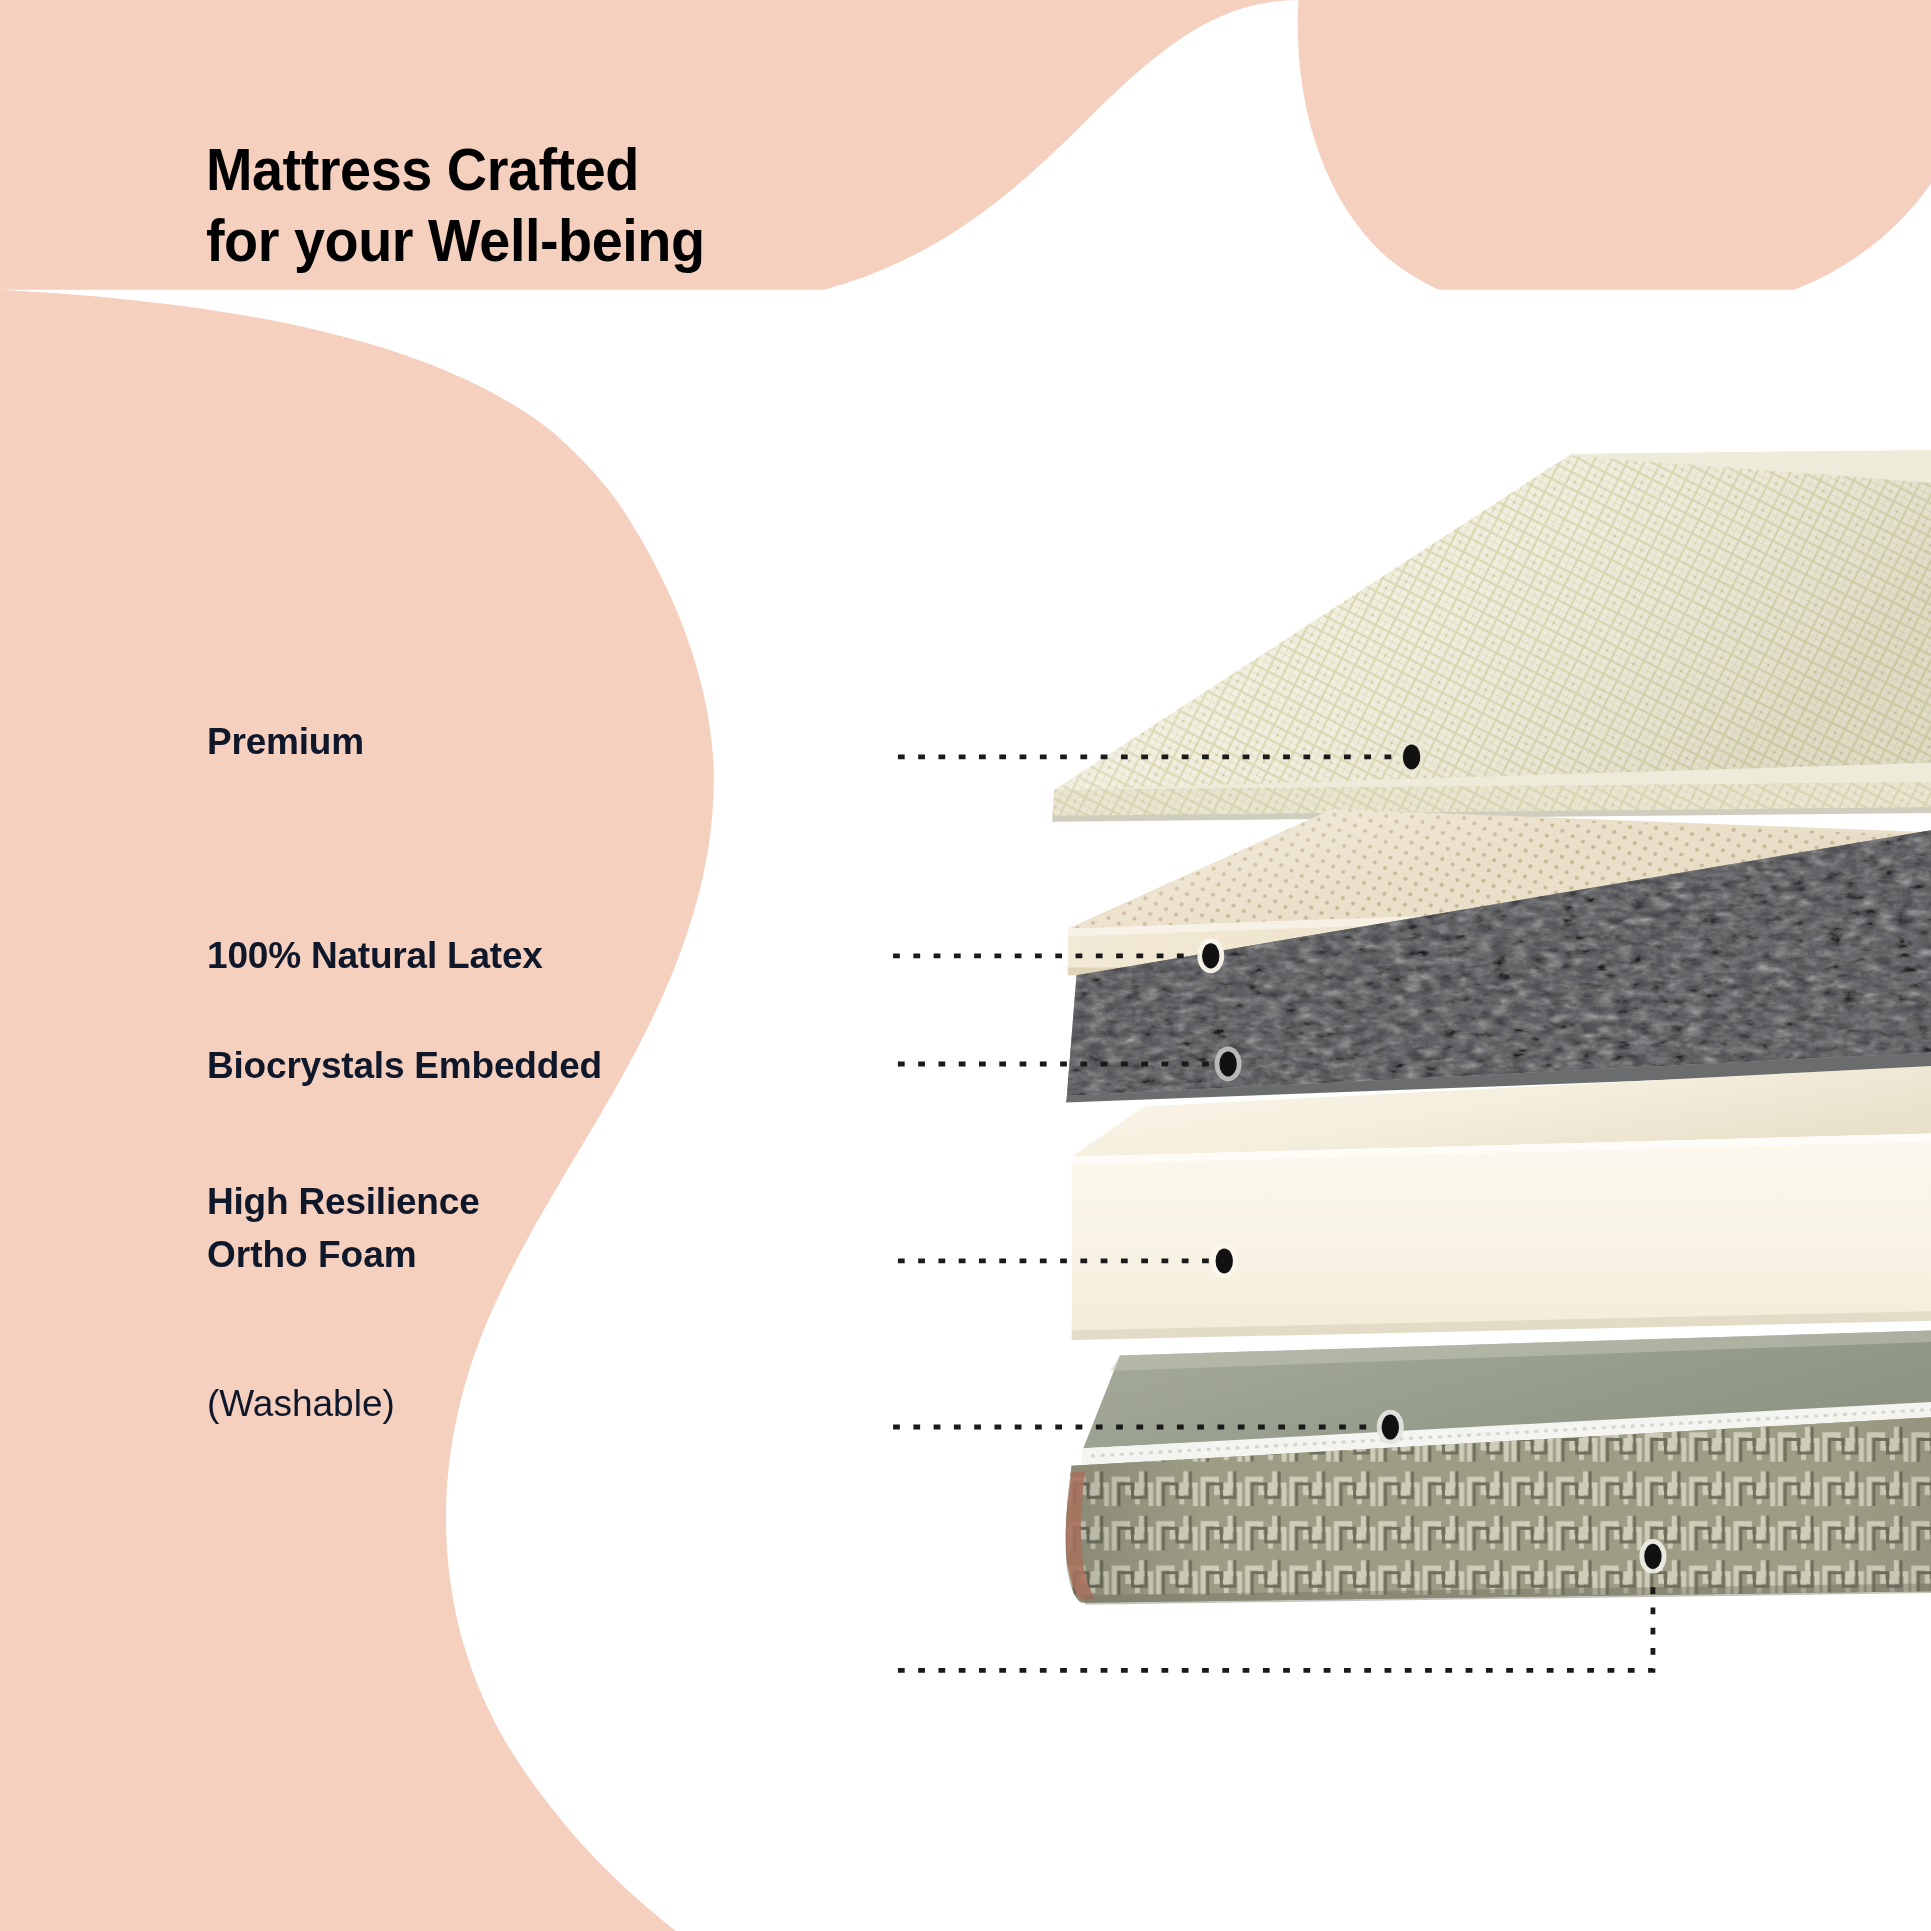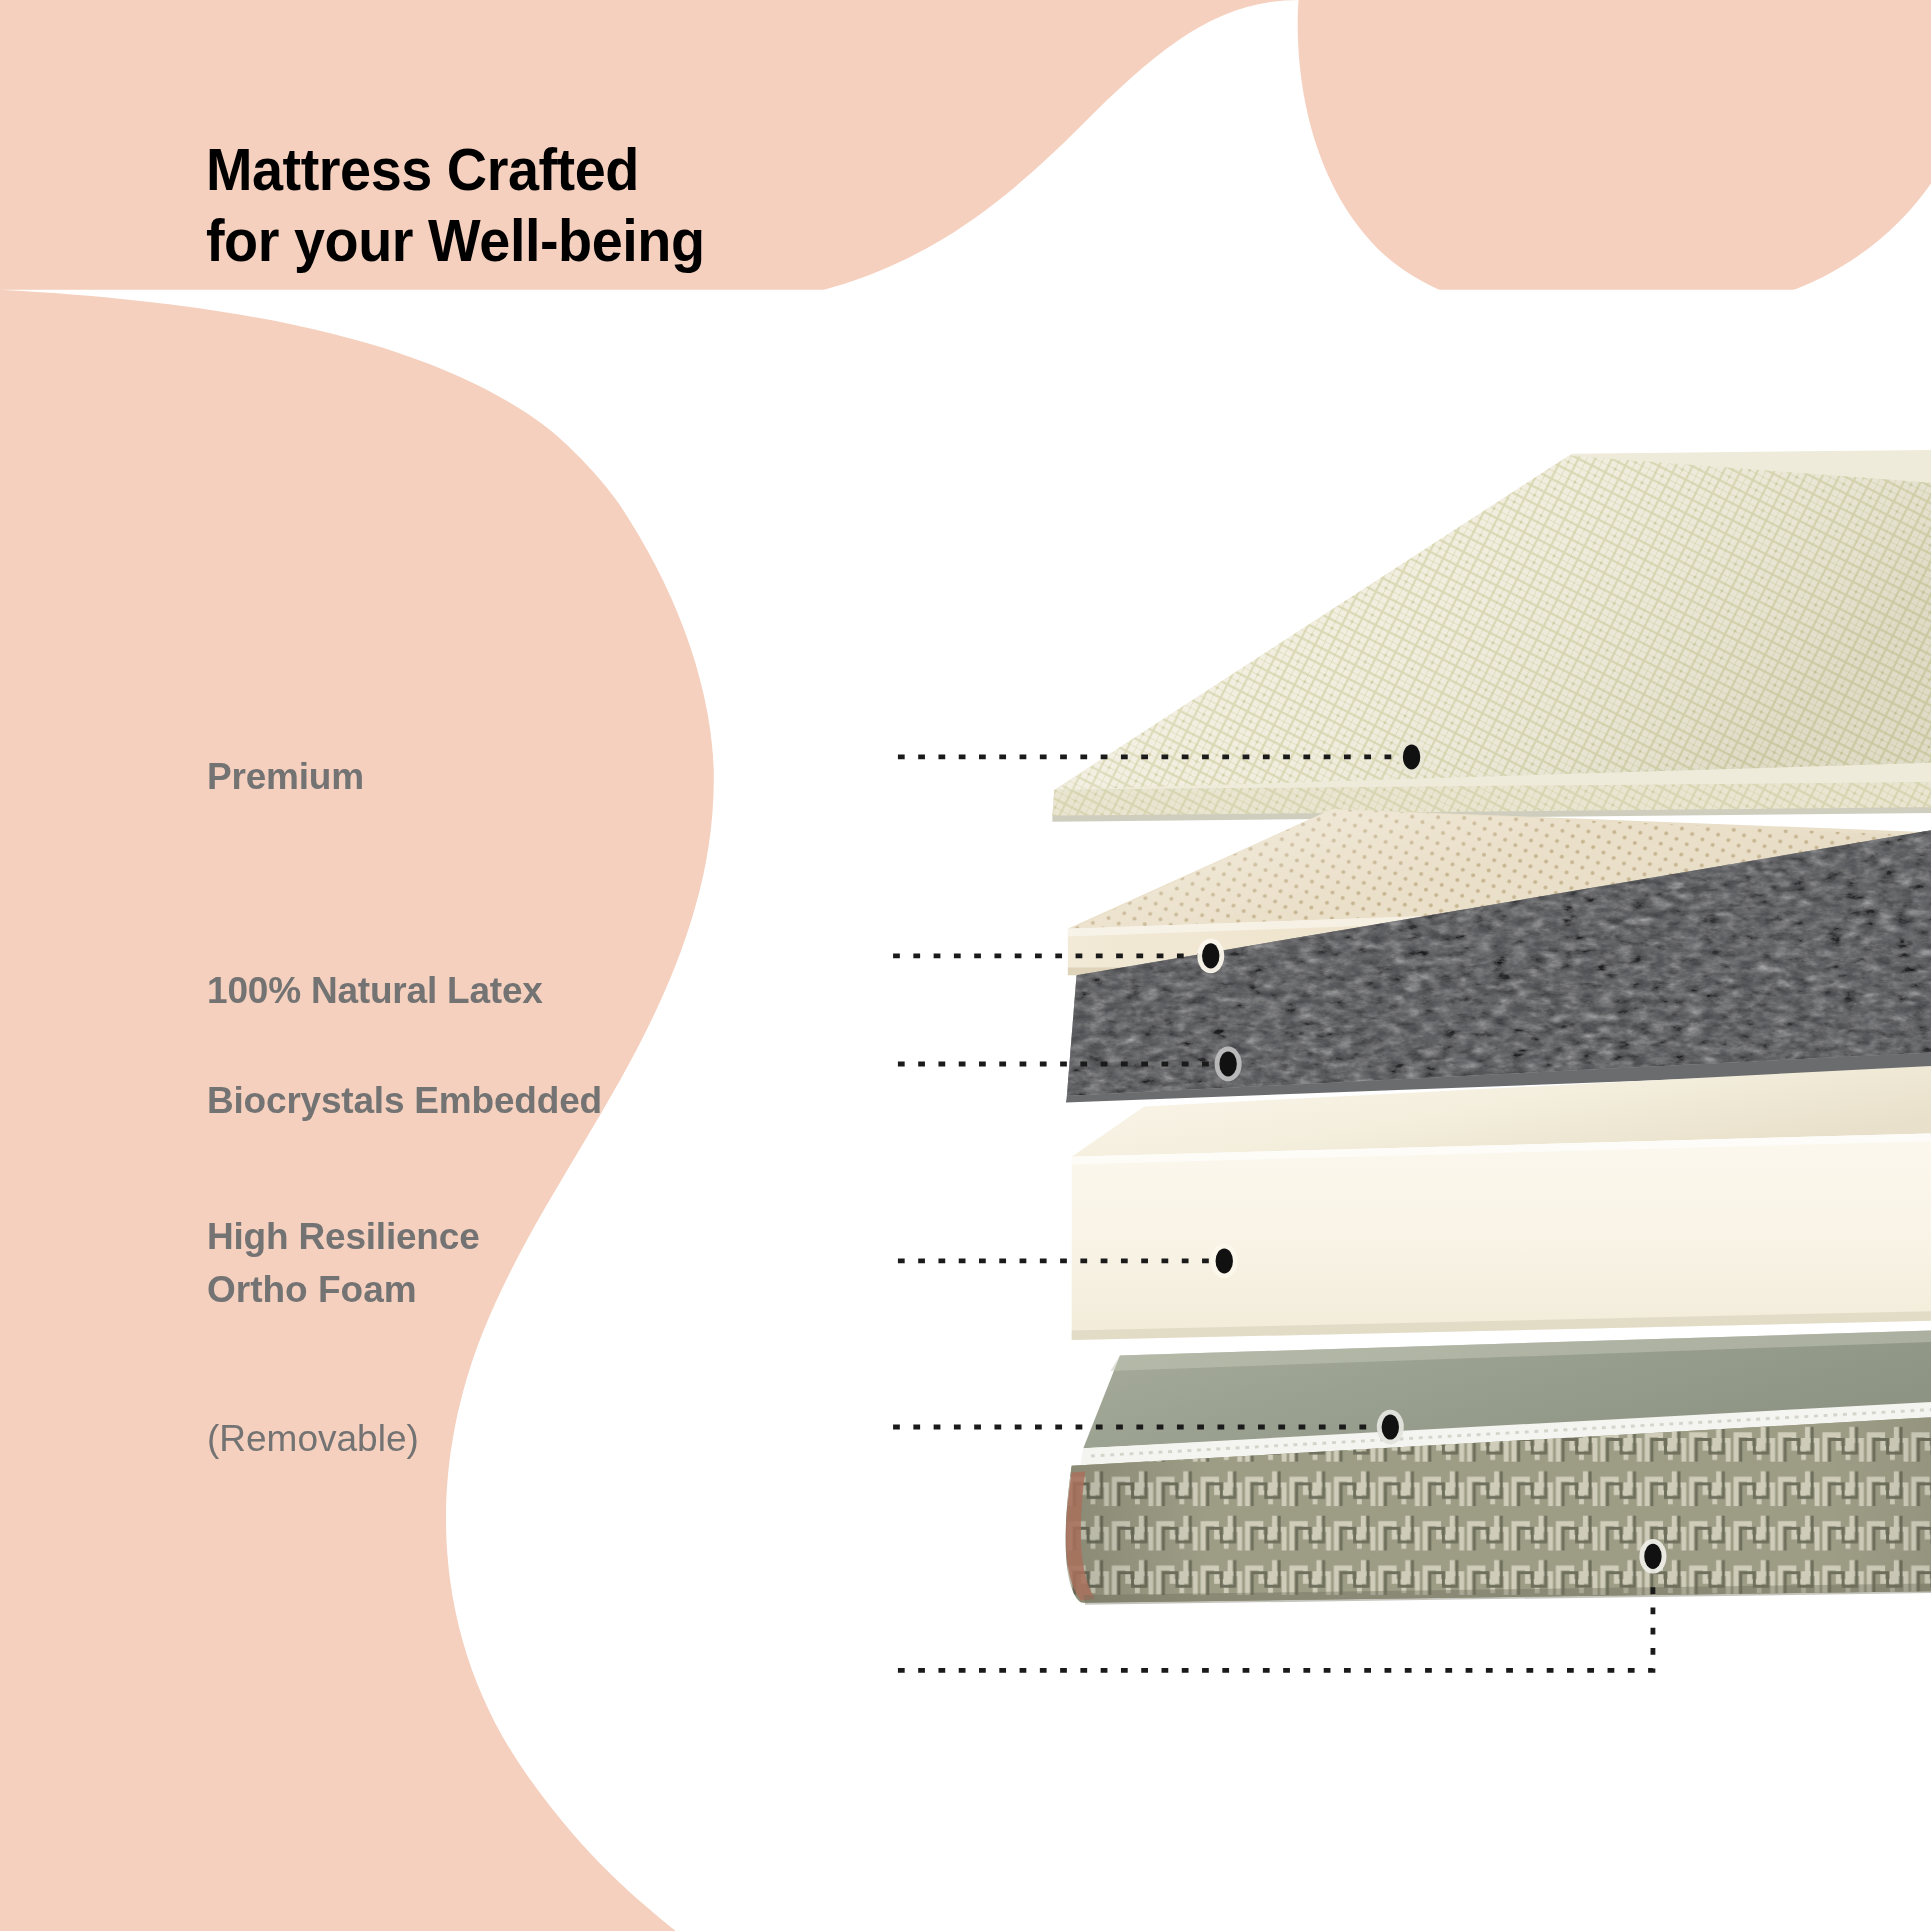--- a/index.html
+++ b/index.html
@@ -17,25 +17,24 @@
     font-size:60px; font-weight:800; line-height:1.18;
     letter-spacing:-0.5px; color:#000000;
     font-family:"Liberation Sans Narrow","Liberation Sans",sans-serif;
     transform:scaleX(0.93); transform-origin:left top;
     white-space:nowrap;
   }
   .headline .l2 { display:block; }
 
   
   .label {
-    position:absolute; color:#737373;
+    position:absolute; color:#0f172a;
     font-weight:800; font-size:37px; line-height:1.42;
     letter-spacing:-0.2px; white-space:nowrap;
     font-family:"Liberation Sans","DejaVu Sans",sans-serif;
-    margin-top:35px;
   }
   .label .sub {
     display:block; font-weight:400; letter-spacing:0px;
   }
   #label-fabric   { left:207px; top:716px; }
   #label-latex    { left:207px; top:930px; }
   #label-bio      { left:207px; top:1040px; }
   #label-foam     { left:207px; top:1176px; }
   #label-zipper   { left:207px; top:1378px; }
   #label-base     { left:207px; top:1593px; }
@@ -282,18 +281,18 @@
   <div class="label" id="label-foam">
     <span>High Resilience</span>
     <span class="sub" style="font-weight:800">Ortho Foam</span>
   </div>
 
   <div class="label" id="label-bio">
     <span>Biocrystals Embedded</span>
   </div>
 
   <div class="label" id="label-zipper">
-    <span class="sub">(Removable)</span>
+    <span class="sub">(Washable)</span>
   </div>
 
 
 </div>
 
 
 </body></html>

